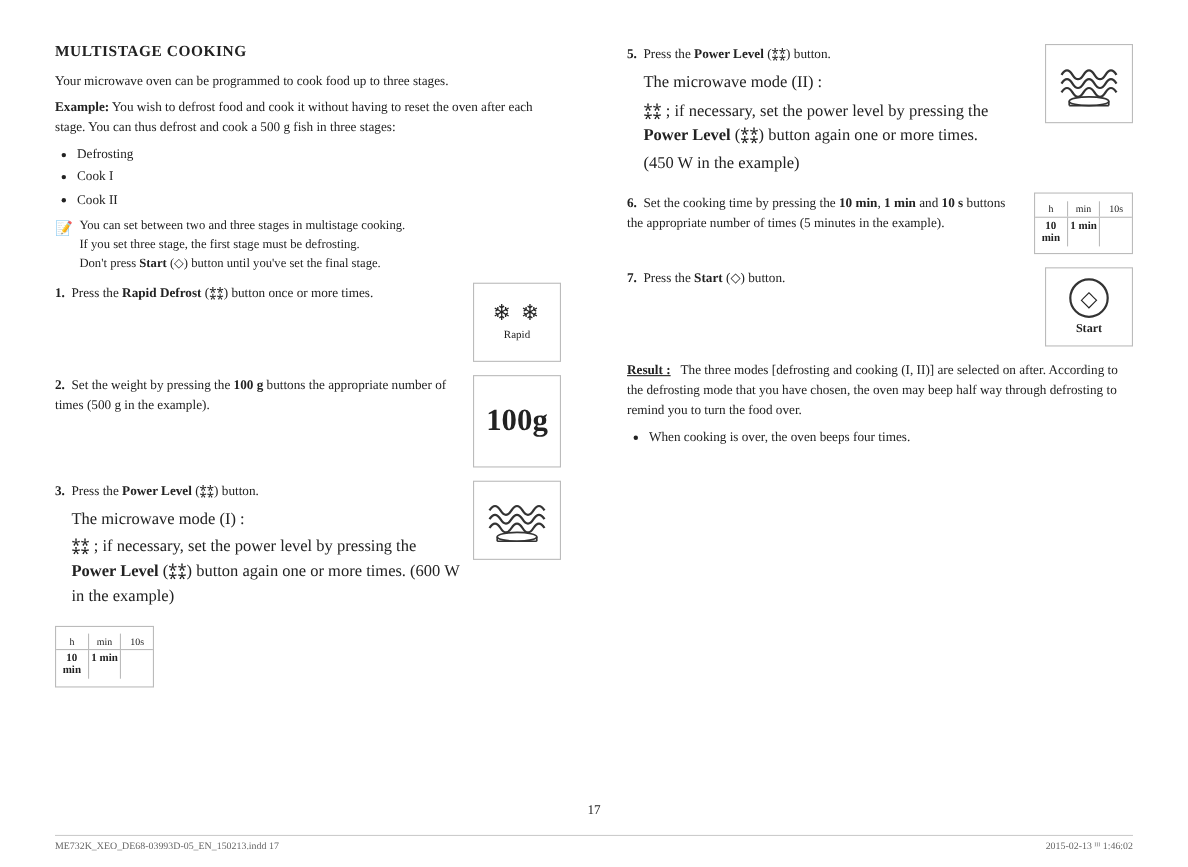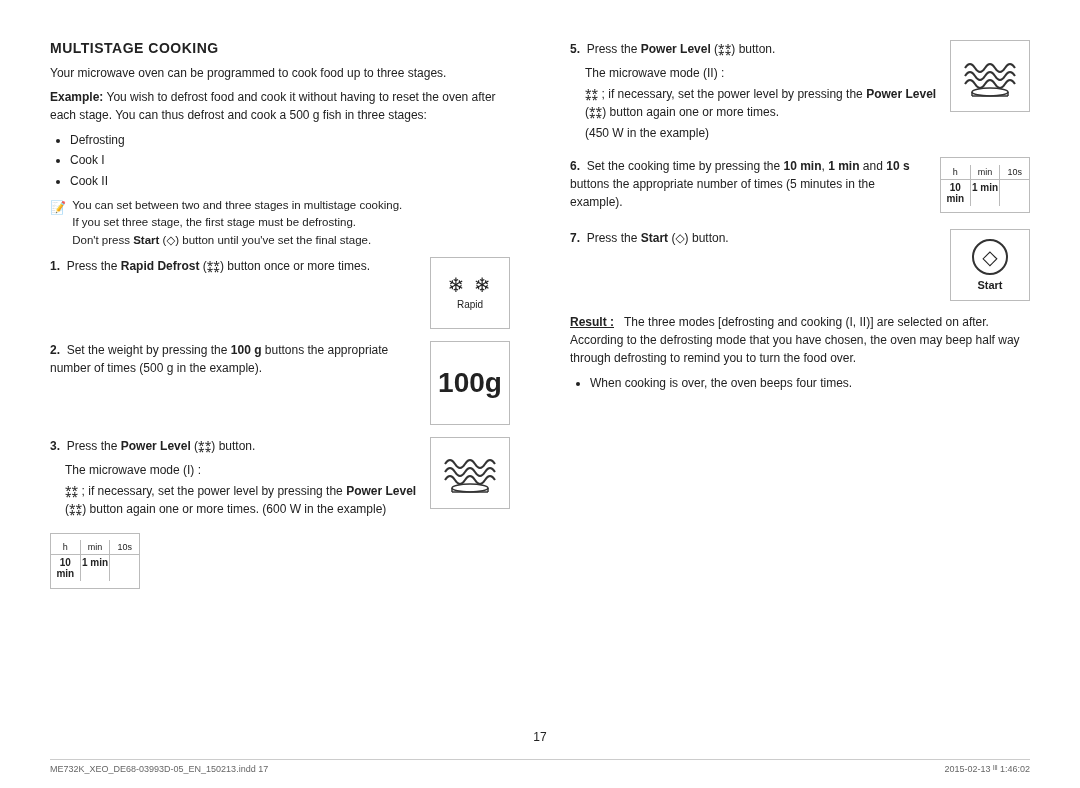--- a/index.html
+++ b/index.html
@@ -12,20 +12,21 @@
       height: 788px;
       position: relative;
       overflow: hidden;
     }
     .page {
       width: 1080px;
       height: 788px;
       background: #fff;
       position: relative;
       padding: 30px 50px 30px 50px;
+      font-family: Liberation Serif, serif;
     }
     
     .corner-mark {
       position: absolute;
       width: 18px;
       height: 18px;
       border-color: #ccc;
       border-style: solid;
     }
     .corner-tl { top: 12px; left: 20px; border-width: 1px 0 0 1px; }
@@ -247,21 +248,21 @@
       border-top: 1px solid #ccc;
       padding-top: 4px;
     }
 
     
     .wave-svg { width: 60px; height: 45px; }
 
     .step-indent {
       margin-left: 15px;
       margin-bottom: 3px;
-      font-size: 12px;
+      font-size: 15px;
       line-height: 1.5;
     }
   </style>
 </head>
 <body>
 
 <div class="corner-mark corner-tl"></div>
 <div class="corner-mark corner-tr"></div>
 <div class="corner-mark corner-bl"></div>
 <div class="corner-mark corner-br"></div>

